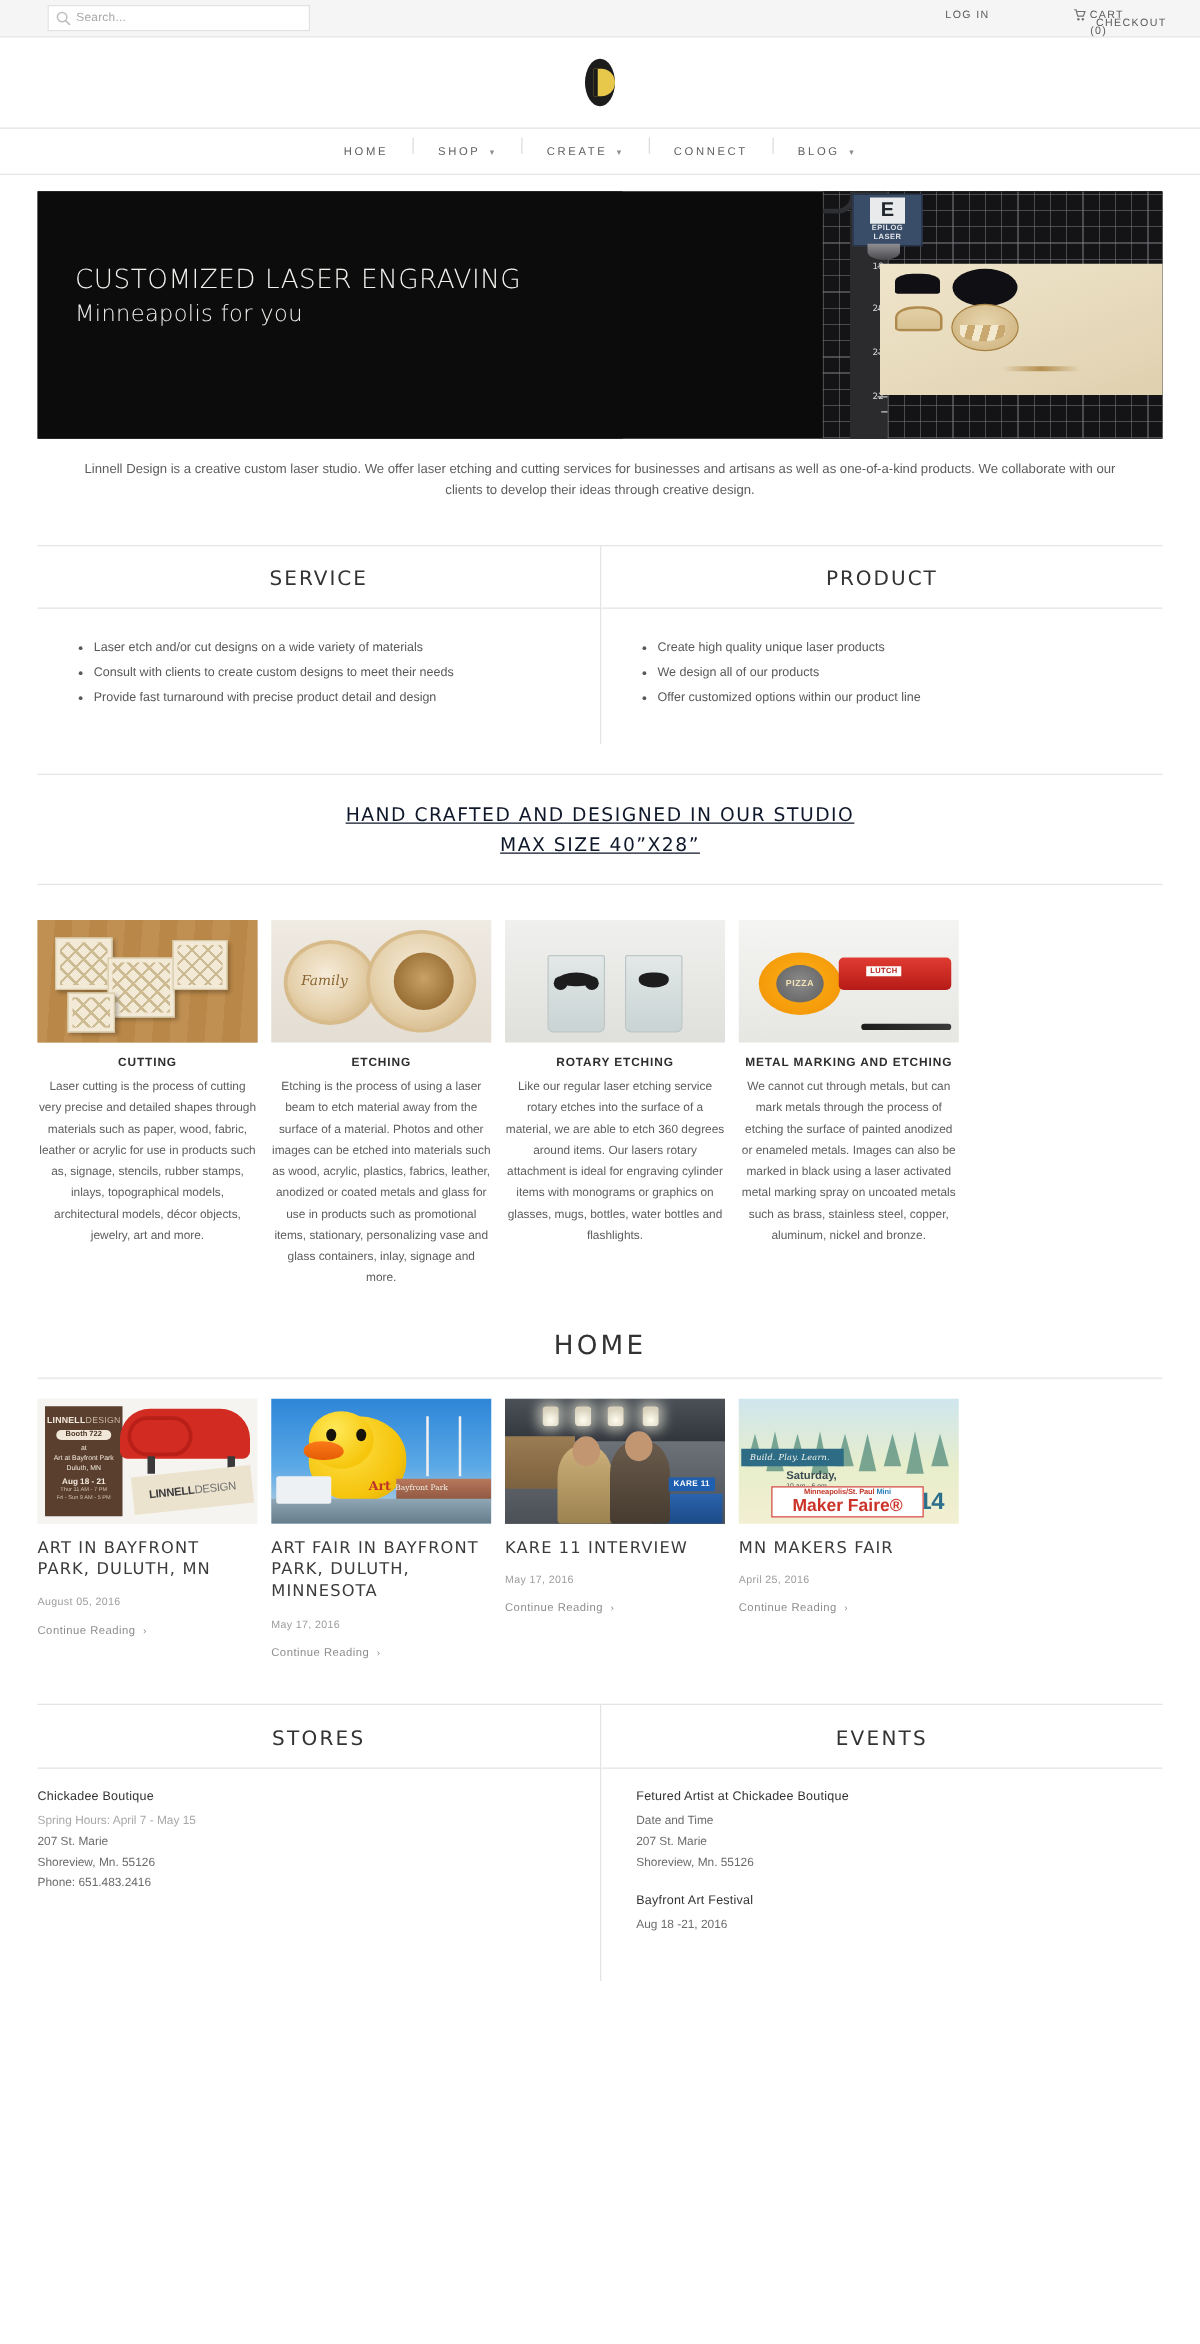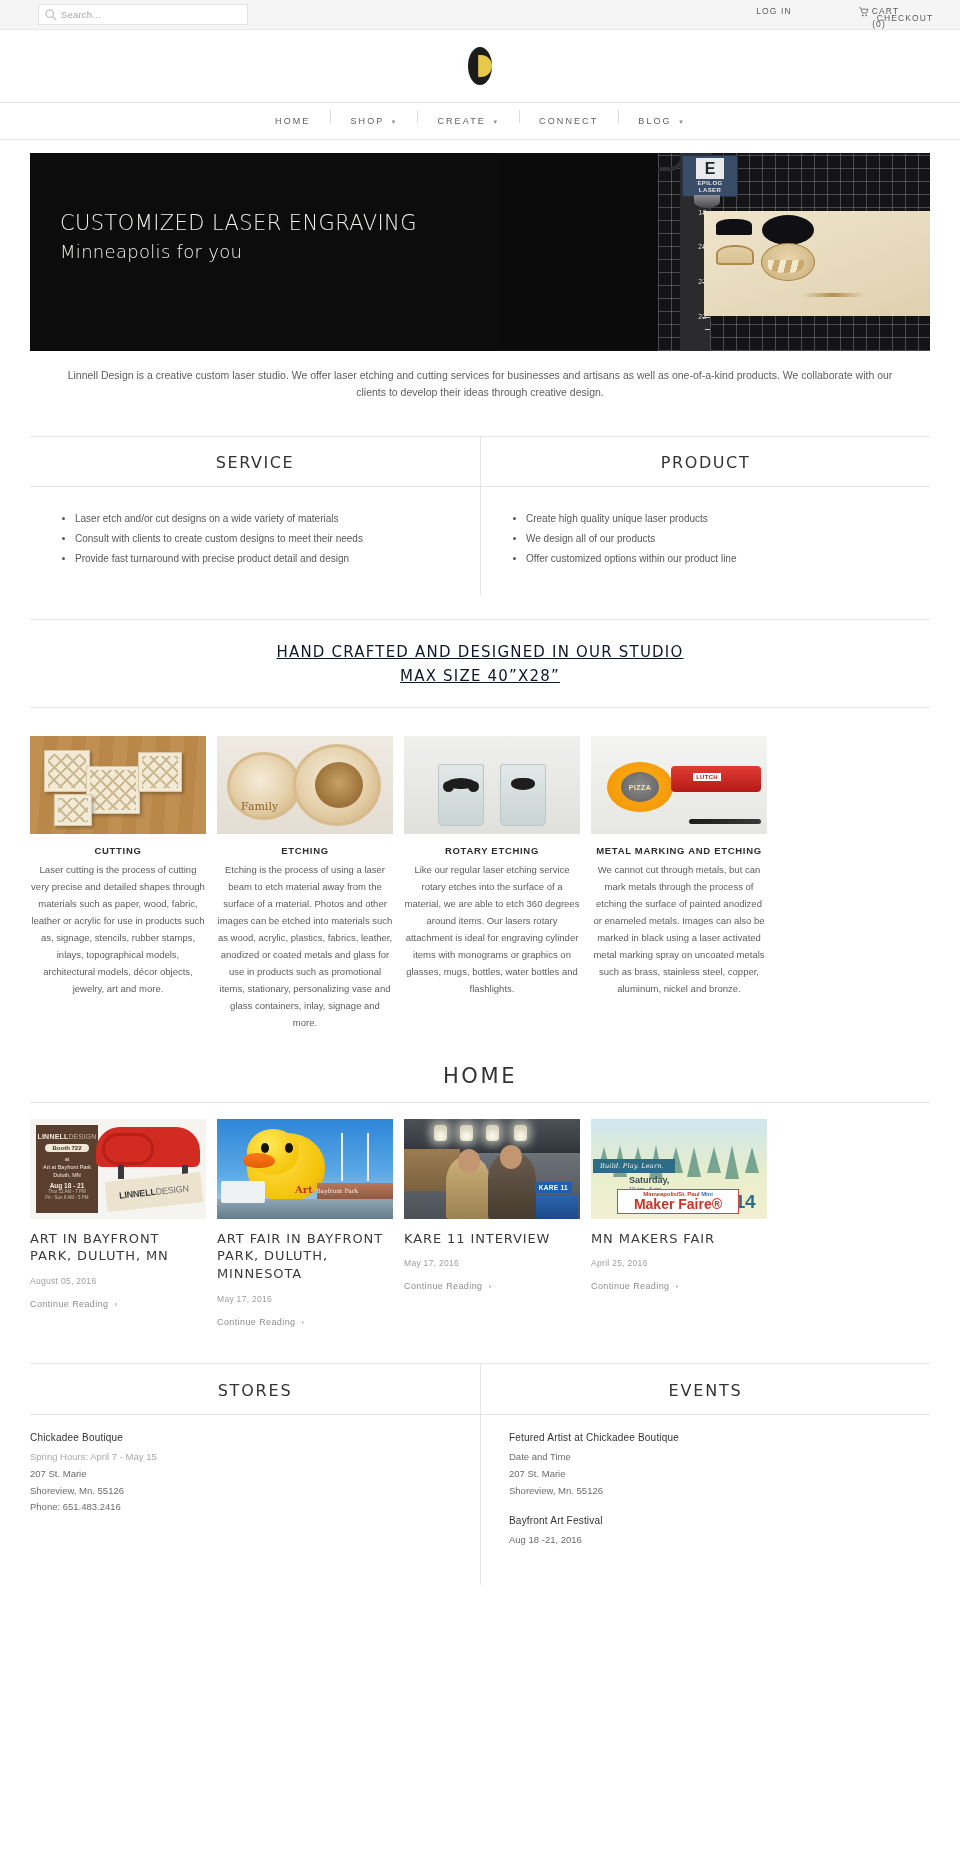--- a/index.html
+++ b/index.html
@@ -258,22 +258,22 @@
   }
 
   
   .img-etching { background: linear-gradient(#efeae2, #e3ddd3); }
   .img-etching .slice {
     position: absolute; border-radius: 50%;
     background: radial-gradient(circle at 45% 40%, #f6ecd9 0%, #e4cfa9 55%, #caa874 100%);
     border: 3px solid #d8bb8a;
   }
   .img-etching .script {
-    position: absolute; font-family: "DejaVu Serif", serif; 
-    color: #8a6430; font-size: 11px; margin-top: 22px;
+    position: absolute; font-family: "DejaVu Serif", serif; font-style: italic;
+    color: #8a6430; font-size: 11px;
   }
   .img-etching .portrait {
     position: absolute; border-radius: 50%;
     background: radial-gradient(circle at 50% 45%, #c9a167 0%, #9a7036 70%, #7e5a28 100%);
   }
 
   
   .img-rotary { background: linear-gradient(#f0f0ee, #dfdfdc); }
   .img-rotary .glass {
     position: absolute; bottom: 8px; width: 46px; height: 62px;

